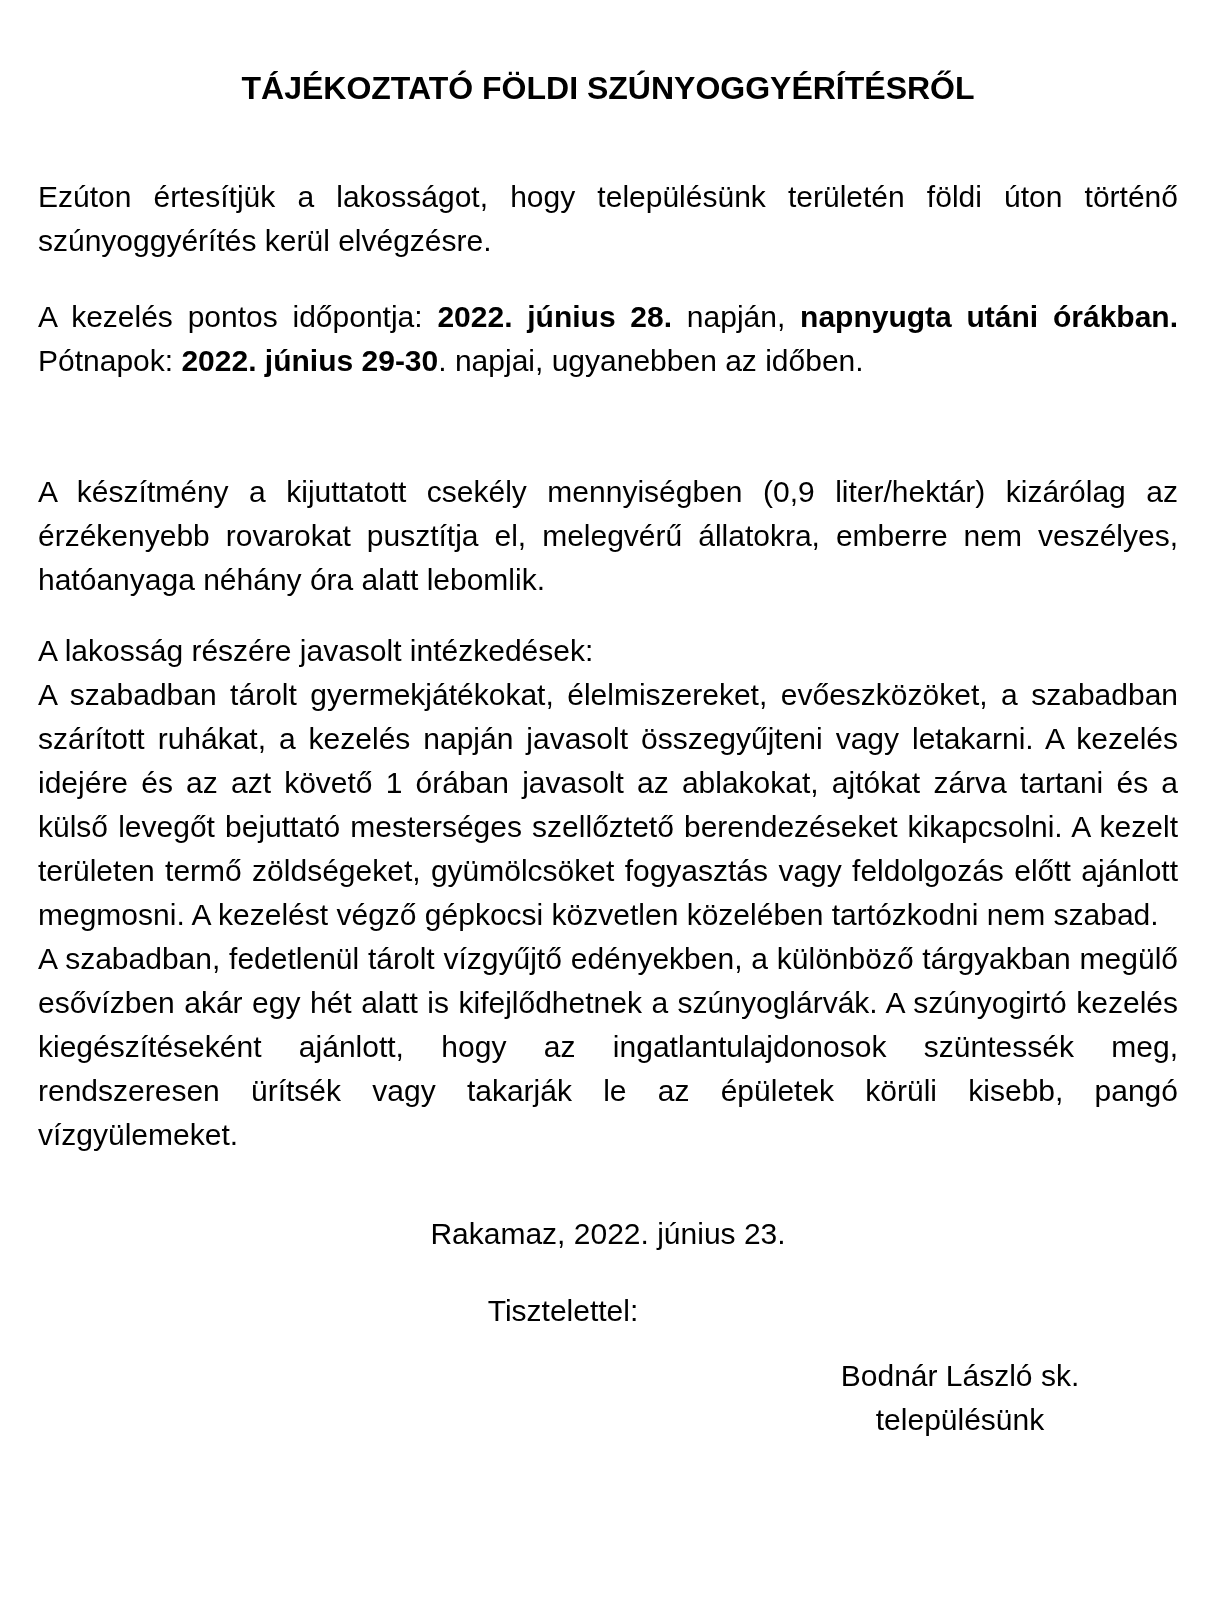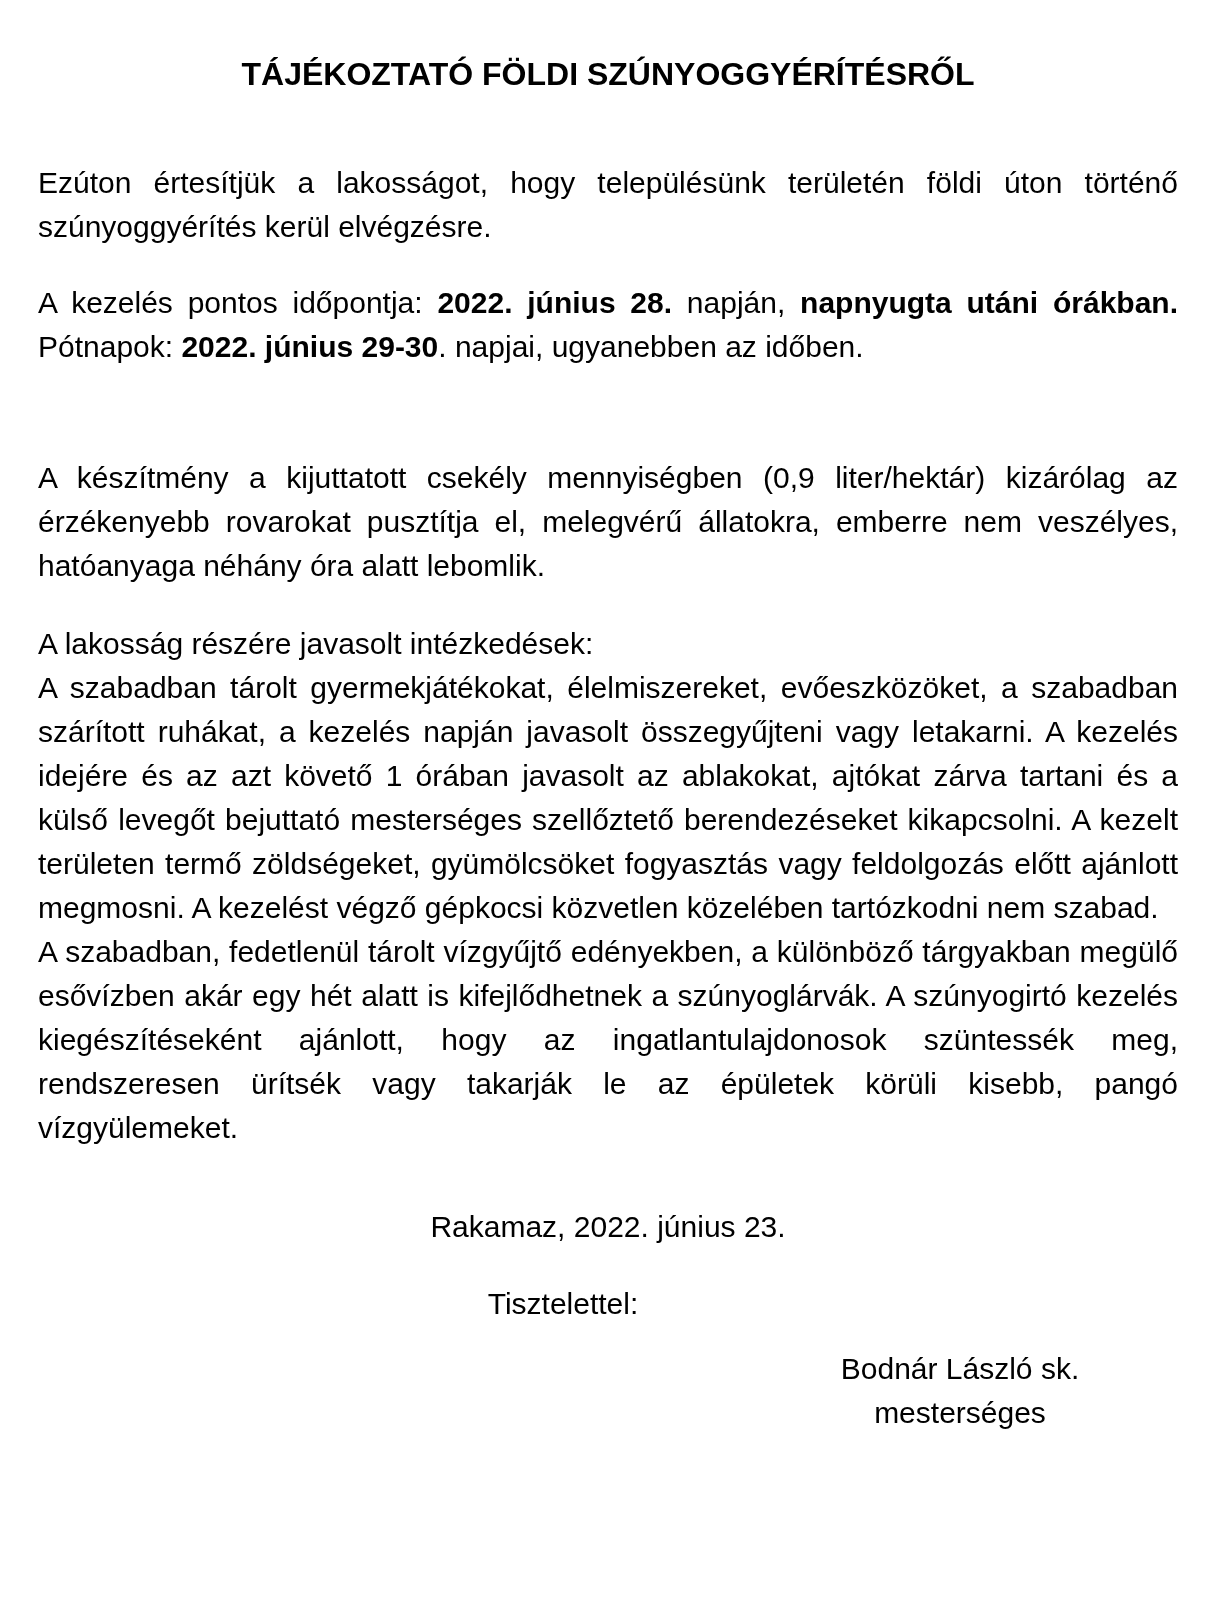--- a/index.html
+++ b/index.html
@@ -5,21 +5,21 @@
   html, body {
     margin: 0;
     padding: 0;
     background: #ffffff;
   }
   .page {
     position: relative;
     width: 1220px;
     height: 1623px;
     box-sizing: border-box;
-    padding: 54px 42px 0 38px;
+    padding: 68px 42px 0 38px;
     background: #ffffff;
     color: #000000;
     font-family: "Liberation Sans", "DejaVu Sans", sans-serif;
     font-size: 30px;
     line-height: 44px;
     overflow: hidden;
   }
   .doc-title {
     font-size: 32px;
     font-weight: bold;
@@ -27,21 +27,21 @@
     text-align: center;
     letter-spacing: 0px;
   }
   p {
     margin: 0;
     text-align: justify;
   }
   .para-intro      { margin-top: 67px; }
   .para-schedule   { margin-top: 32px; }
   .para-product    { margin-top: 87px; }
-  .para-measures   { margin-top: 34px; }
+  .para-measures   { margin-top: 27px; }
   .measures-heading { text-align: left; }
   .bold { font-weight: bold; }
   .dateline {
     margin-top: 55px;
     text-align: center;
   }
   .closing {
     margin-top: 33px;
     text-align: center;
     position: relative;
@@ -73,16 +73,16 @@
     <p>A szabadban tárolt gyermekjátékokat, élelmiszereket, evőeszközöket, a szabadban szárított ruhákat, a kezelés napján javasolt összegyűjteni vagy letakarni. A kezelés idejére és az azt követő 1 órában javasolt az ablakokat, ajtókat zárva tartani és a külső levegőt bejuttató mesterséges szellőztető berendezéseket kikapcsolni. A kezelt területen termő zöldségeket, gyümölcsöket fogyasztás vagy feldolgozás előtt ajánlott megmosni. A kezelést végző gépkocsi közvetlen közelében tartózkodni nem szabad.</p>
     <p>A szabadban, fedetlenül tárolt vízgyűjtő edényekben, a különböző tárgyakban megülő esővízben akár egy hét alatt is kifejlődhetnek a szúnyoglárvák. A szúnyogirtó kezelés kiegészítéseként ajánlott, hogy az ingatlantulajdonosok szüntessék meg, rendszeresen ürítsék vagy takarják le az épületek körüli kisebb, pangó vízgyülemeket.</p>
   </div>
 
   <p class="dateline">Rakamaz, 2022. június 23.</p>
 
   <p class="closing">Tisztelettel:</p>
 
   <div class="signature-block">
     <div>Bodnár László sk.</div>
-    <div>mesterséges</div>
+    <div>településünk</div>
   </div>
 
 </div>
 
 </body></html>

